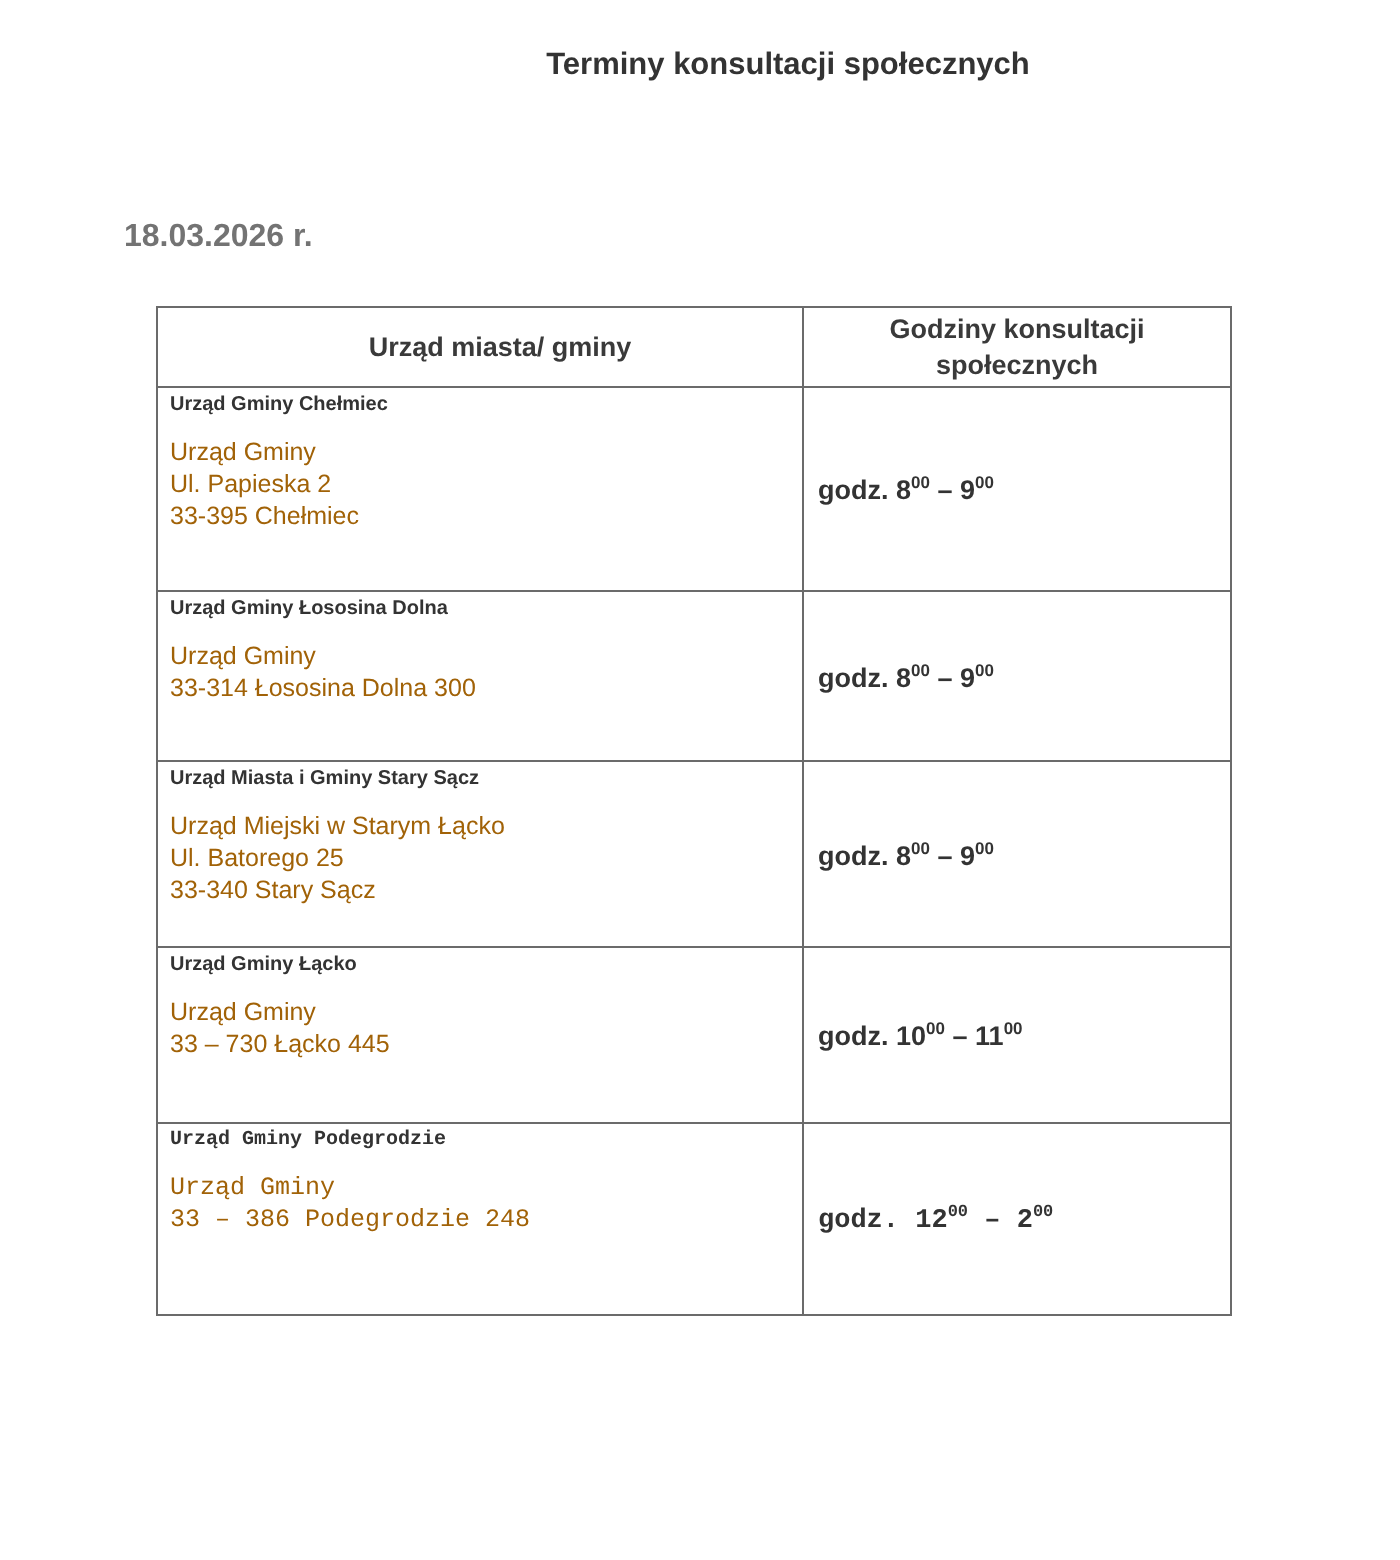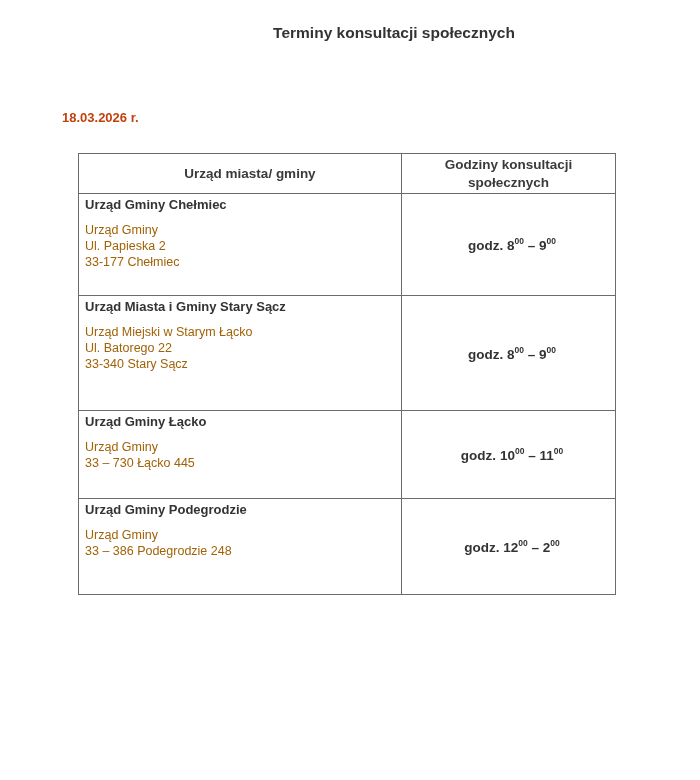--- a/index.html
+++ b/index.html
@@ -1,30 +1,30 @@
 <!DOCTYPE html>
 <html><head>
 <meta charset="utf-8">
 <style>
   html, body { margin: 0; padding: 0; background: #ffffff; }
   body { width: 700px; height: 780px; position: relative; overflow: hidden;
          font-family: "Liberation Sans", sans-serif; color: #2b2b2b; }
   .title { position: absolute; left: 0; width: 700px; text-align: center;
            font-weight: bold; font-size: 15.5px; line-height: 21px; top: 22px; color: #333; padding-left: 44px; }
-  .date { position: absolute; left: 62px; top: 110px; font-weight: bold; font-size: 13px; color: #c2410c; }
+  .date { position: absolute; left: 62px; top: 110px; font-weight: bold; font-size: 16px; color: #737373; }
   table { position: absolute; left: 78px; top: 153px; width: 537px;
           border-collapse: collapse; table-layout: fixed; }
   td, th { border: 1px solid #6b6b6b; vertical-align: top; padding: 0; }
   th { font-weight: bold; font-size: 13.5px; color: #3a3a3a; text-align: center; vertical-align: middle; height: 39px; line-height: 18px; padding-left: 20px; }
   col.c1 { width: 323px; } col.c2 { width: 214px; }
-  .name { font-weight: bold; font-size: 13px; margin: 3px 0 0 6px; color: #333; }
+  .name { font-weight: bold; font-size: 10px; margin: 3px 0 0 6px; color: #333; }
   .addr { font-size: 12.5px; line-height: 16px; margin: 10px 0 0 6px; color: #a16207; }
   .hours { font-weight: bold; font-size: 13.5px; margin-left: 7px; color: #333; }
   .hours sup { font-size: 8.5px; }
-  td.h { vertical-align: middle; text-align: center; }
+  td.h { vertical-align: middle; }
 </style>
 </head>
 <body>
 
 <div class="title">
   <div>Terminy konsultacji społecznych</div>
 </div>
 <div class="date">18.03.2026 r.</div>
 
 <table>
@@ -38,53 +38,65 @@
       <th style="padding:0 30px;">Godziny konsultacji społecznych</th>
     </tr>
   </thead>
   <tbody id="rows">
       <tr style="height: 102px;">
         <td>
           <div class="name">Urząd Gminy Chełmiec</div>
           <div class="addr">
             <div>Urząd Gminy</div>
             <div>Ul. Papieska 2</div>
-            <div>33-177 Chełmiec</div>
+            <div>33-395 Chełmiec</div>
           </div>
         </td>
         <td class="h">
           <div class="hours"><span>godz.</span> <span>8</span><sup>00</sup><span style="white-space:pre"> – </span><span>9</span><sup>00</sup></div>
         </td>
       </tr>
-      <tr style="height: 115px;">
+      <tr style="height: 85px;">
+        <td>
+          <div class="name">Urząd Gminy Łososina Dolna</div>
+          <div class="addr">
+            <div>Urząd Gminy</div>
+            <div>33-314 Łososina Dolna 300</div>
+          </div>
+        </td>
+        <td class="h">
+          <div class="hours"><span>godz.</span> <span>8</span><sup>00</sup><span style="white-space:pre"> – </span><span>9</span><sup>00</sup></div>
+        </td>
+      </tr>
+      <tr style="height: 93px;">
         <td>
           <div class="name">Urząd Miasta i Gminy Stary Sącz</div>
           <div class="addr">
             <div>Urząd Miejski w Starym Łącko</div>
-            <div>Ul. Batorego 22</div>
+            <div>Ul. Batorego 25</div>
             <div>33-340 Stary Sącz</div>
           </div>
         </td>
         <td class="h">
           <div class="hours"><span>godz.</span> <span>8</span><sup>00</sup><span style="white-space:pre"> – </span><span>9</span><sup>00</sup></div>
         </td>
       </tr>
       <tr style="height: 88px;">
         <td>
           <div class="name">Urząd Gminy Łącko</div>
           <div class="addr">
             <div>Urząd Gminy</div>
             <div>33 – 730 Łącko 445</div>
           </div>
         </td>
         <td class="h">
           <div class="hours"><span>godz.</span> <span>10</span><sup>00</sup><span style="white-space:pre"> – </span><span>11</span><sup>00</sup></div>
         </td>
       </tr>
-      <tr style="height: 96px;">
+      <tr style="height: 96px; font-family: Liberation Mono, monospace;">
         <td>
           <div class="name">Urząd Gminy Podegrodzie</div>
           <div class="addr">
             <div>Urząd Gminy</div>
             <div>33 – 386 Podegrodzie 248</div>
           </div>
         </td>
         <td class="h">
           <div class="hours"><span>godz.</span> <span>12</span><sup>00</sup><span style="white-space:pre"> – </span><span>2</span><sup>00</sup></div>
         </td>

